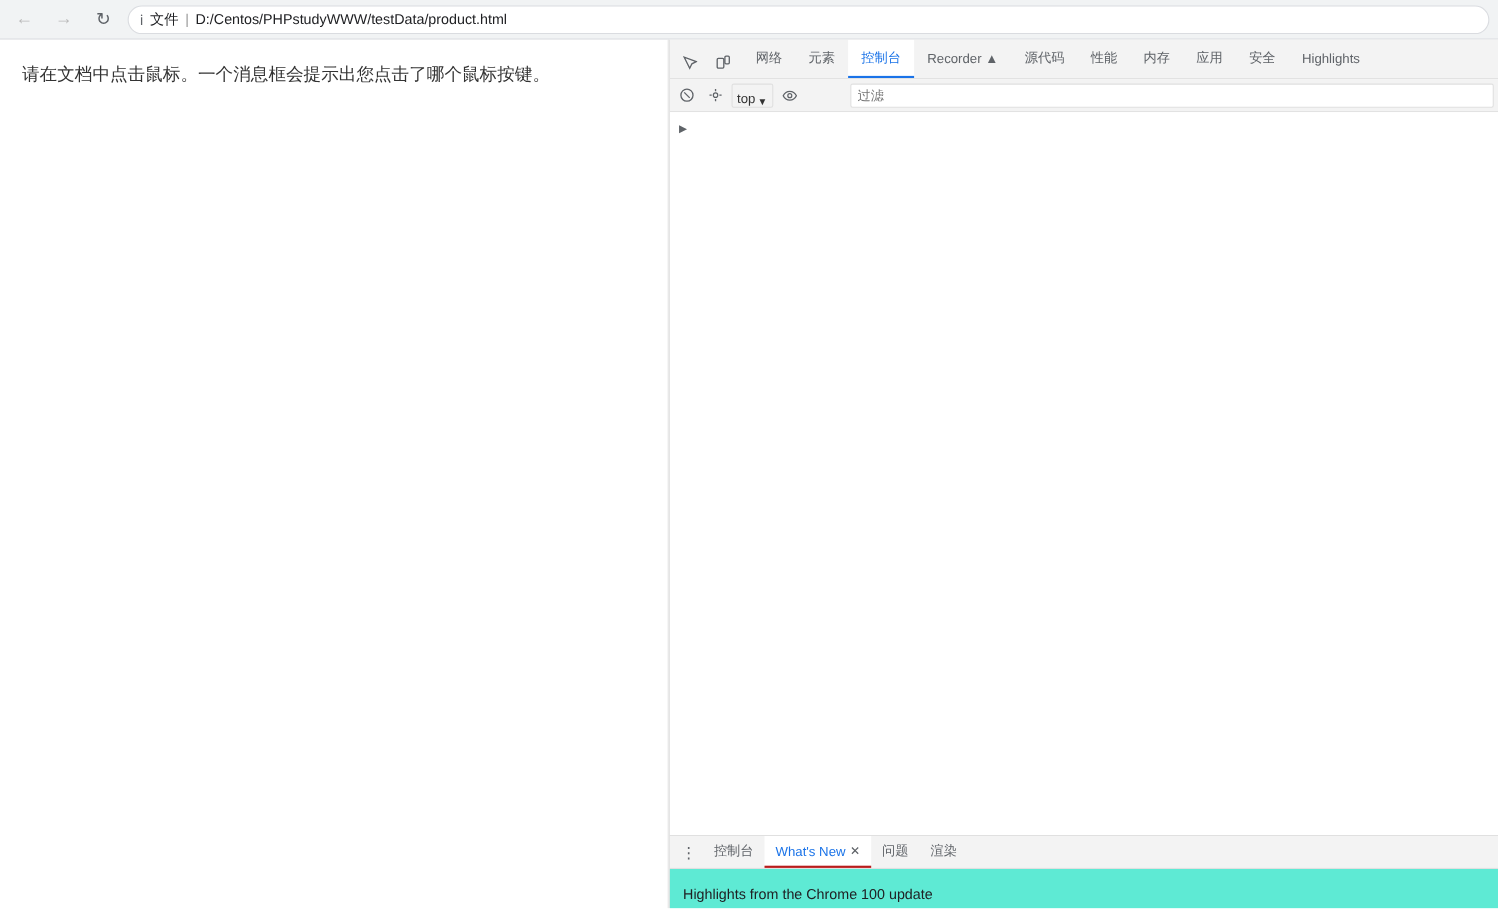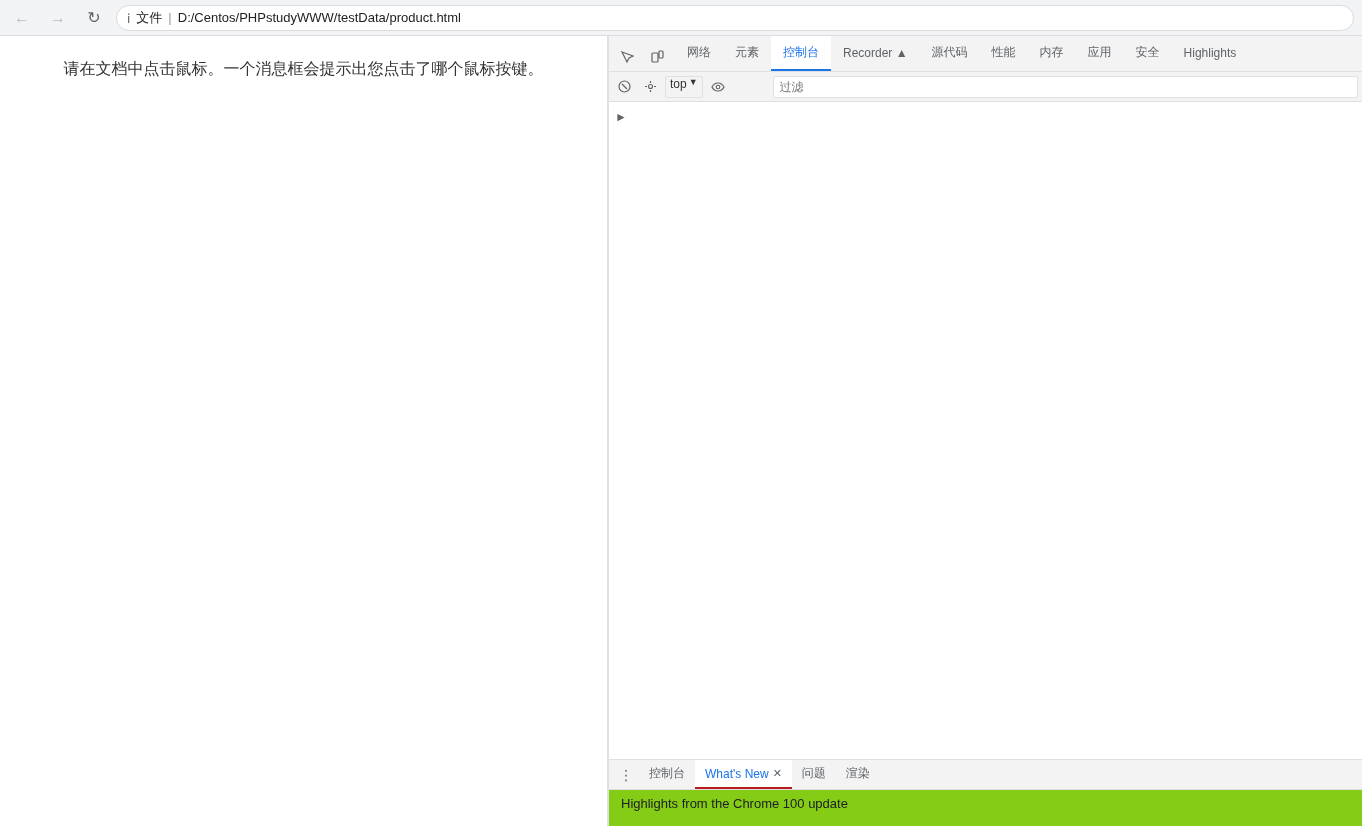--- a/index.html
+++ b/index.html
@@ -51,21 +51,20 @@
       overflow: hidden;
     }
 
     
     .page-content {
       flex: 0 0 608px;
       background: #fff;
       padding: 20px;
       border-right: 1px solid #e0e0e0;
       overflow: auto;
-      text-align: center;
     }
     .page-text {
       font-size: 16px;
       color: #333;
       line-height: 1.6;
     }
 
     
     .devtools-panel {
       flex: 1;
@@ -143,21 +142,21 @@
     }
     .context-selector {
       height: 22px;
       background: #f3f3f3;
       border: 1px solid #e0e0e0;
       border-radius: 2px;
       font-size: 12px;
       color: #333;
       padding: 0 4px;
       display: flex;
-      align-items: flex-start;
+      align-items: flex-end;
       gap: 2px;
       cursor: pointer;
     }
     .eye-btn {
       width: 22px; height: 22px;
       border: none; background: none; cursor: pointer;
       border-radius: 2px;
       display: flex; align-items: center; justify-content: center;
       color: #5f6368;
       font-size: 13px;
@@ -231,26 +230,26 @@
       background: #fff;
     }
     .drawer-tab-close {
       margin-left: 4px;
       color: #5f6368;
       font-size: 11px;
       cursor: pointer;
     }
     .drawer-content {
       padding: 6px 12px;
-      background: #84cc16;
+      background: #5eead4;
       font-size: 13px;
       color: #202124;
       height: 36px;
       display: flex;
-      align-items: flex-start;
+      align-items: flex-end;
     }
   </style>
 </head>
 <body>
 
 <div class="browser-toolbar">
   <button class="nav-btn disabled">←</button>
   <button class="nav-btn disabled">→</button>
   <button class="nav-btn">↻</button>
   <div class="address-bar">

